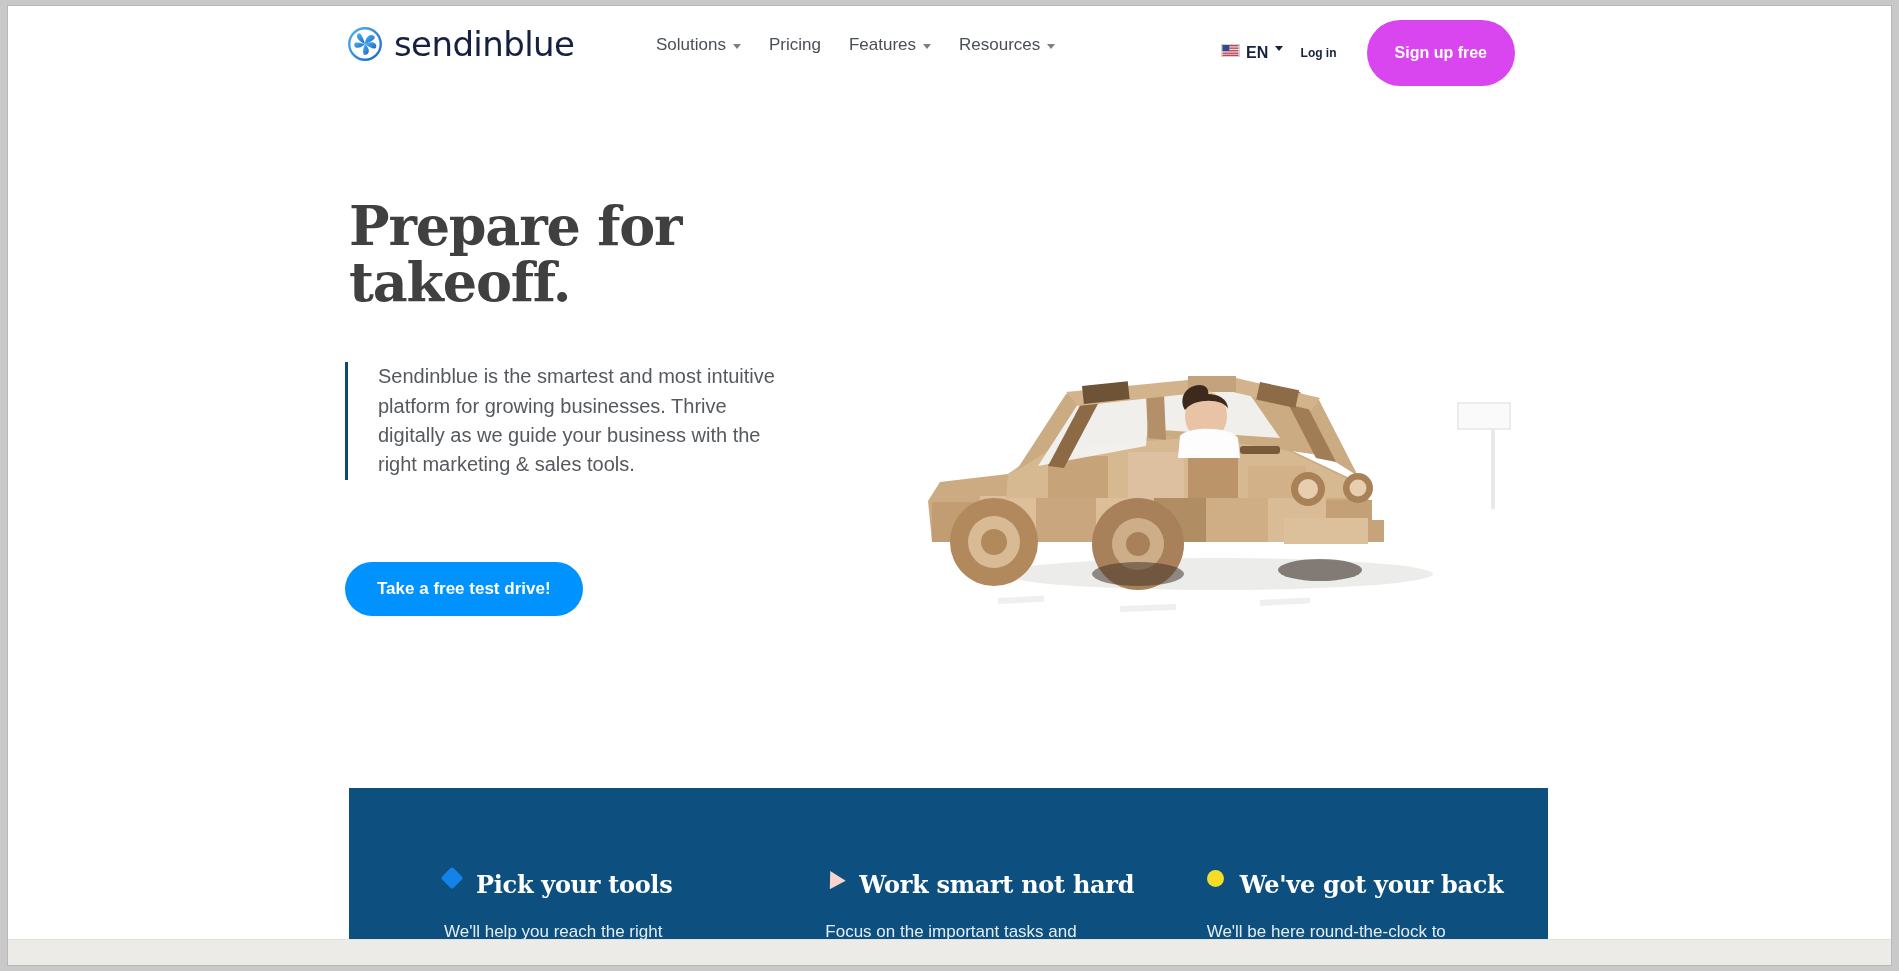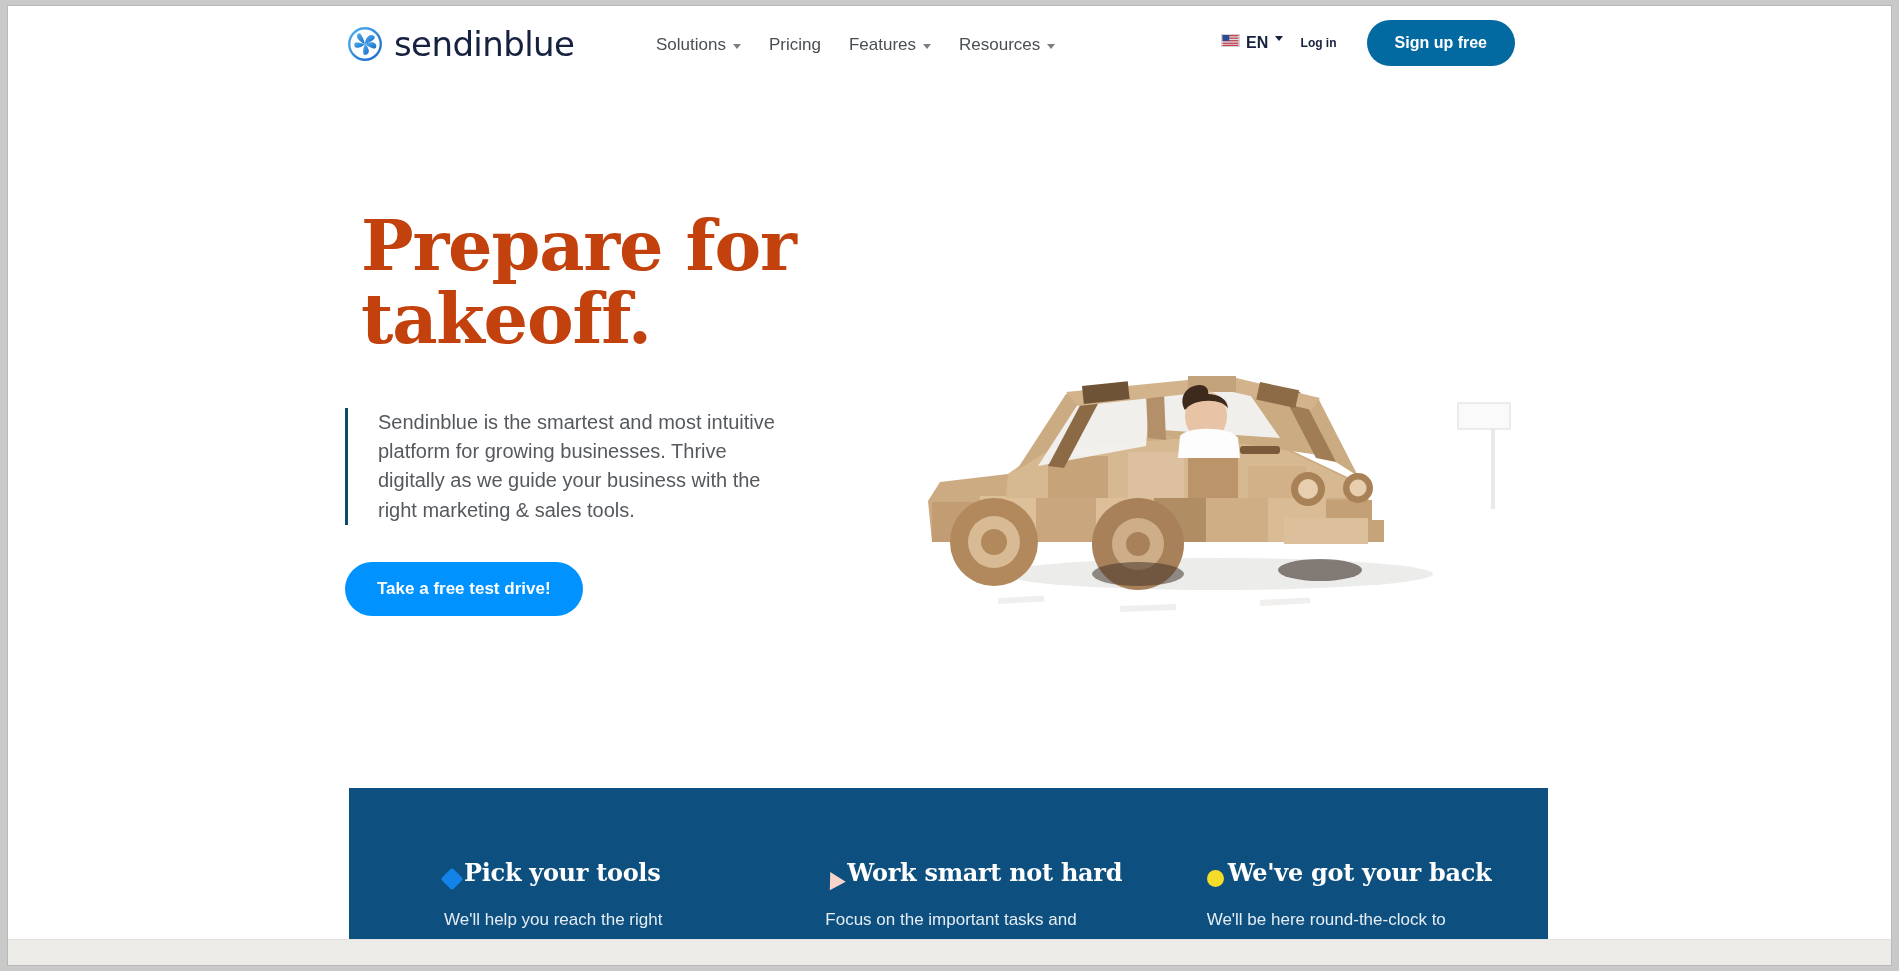--- a/index.html
+++ b/index.html
@@ -127,47 +127,47 @@
   }
   .login {
     font-size: 12px;
     font-weight: bold;
     color: #16213f;
     cursor: pointer;
     margin-right: 30px;
     white-space: nowrap;
   }
   .btn-signup {
-    background: #0369a1;
+    background: #d946ef;
     color: #ffffff;
     font-size: 16px;
     font-weight: bold;
     border: none;
     border-radius: 999px;
-    padding: 14px 28px;
+    padding: 24px 28px;
     cursor: pointer;
     white-space: nowrap;
     font-family: "Liberation Sans", sans-serif;
   }
 
   
   #hero-text {
     position: absolute;
     left: 337px;
     top: 188px;
     width: 560px;
   }
   .hero-title {
     font-family: "DejaVu Serif", serif;
     font-weight: bold;
-    font-size: 70px;
+    font-size: 54px;
     line-height: 1.04;
-    color: #c2410c;
+    color: #404040;
     letter-spacing: -1.2px;
-    margin: 16px;
+    margin: 4px;
     white-space: pre-line;
   }
   .hero-para-wrap {
     margin-top: 52px;
     border-left: 3px solid #0c4a6e;
     padding-left: 30px;
     width: 400px;
   }
   .hero-para {
     margin: 0;
@@ -219,22 +219,23 @@
   .feature {
     width: 345px;
     padding-top: 70px;
   }
   .feature:nth-child(1) { margin-left: 95px; }
   .feature:nth-child(2) { margin-left: 40px; }
   .feature:nth-child(3) { margin-left: 40px; }
 
   .feature-head {
     display: flex;
-    align-items: flex-end;
-    gap: 4px;
+    align-items: flex-start;
+    gap: 16px;
+    margin-top: 12px;
   }
   .feature-title {
     font-family: "DejaVu Serif", serif;
     font-weight: bold;
     font-size: 24px;
     color: #ffffff;
     letter-spacing: -0.3px;
     white-space: nowrap;
   }
   .feature-body {

